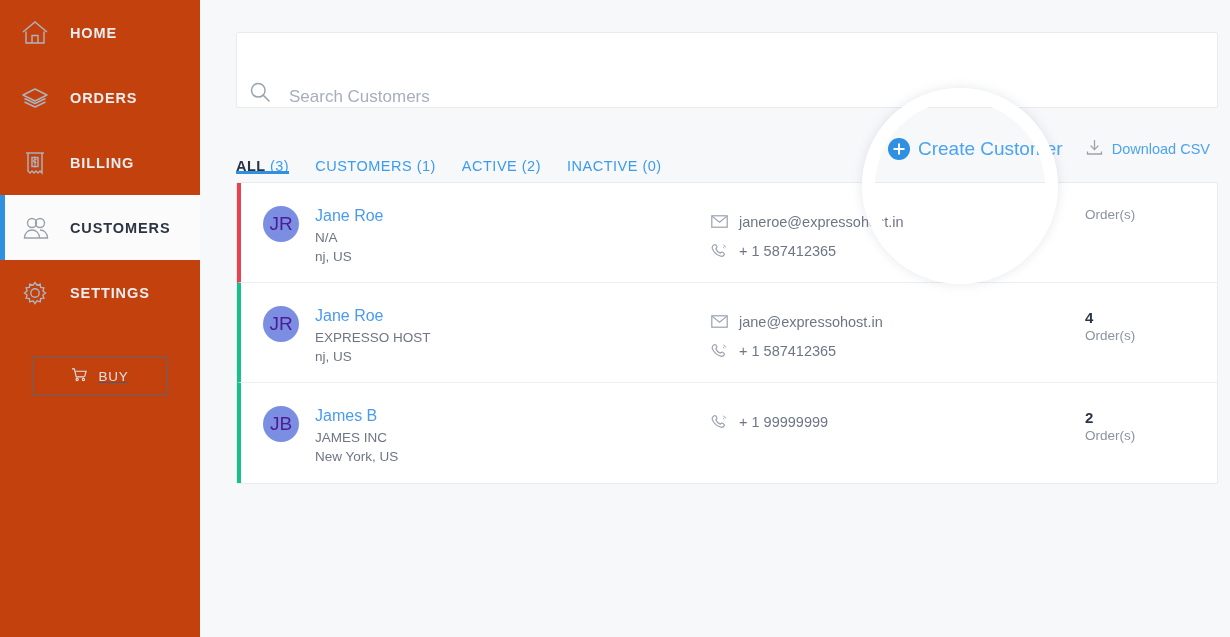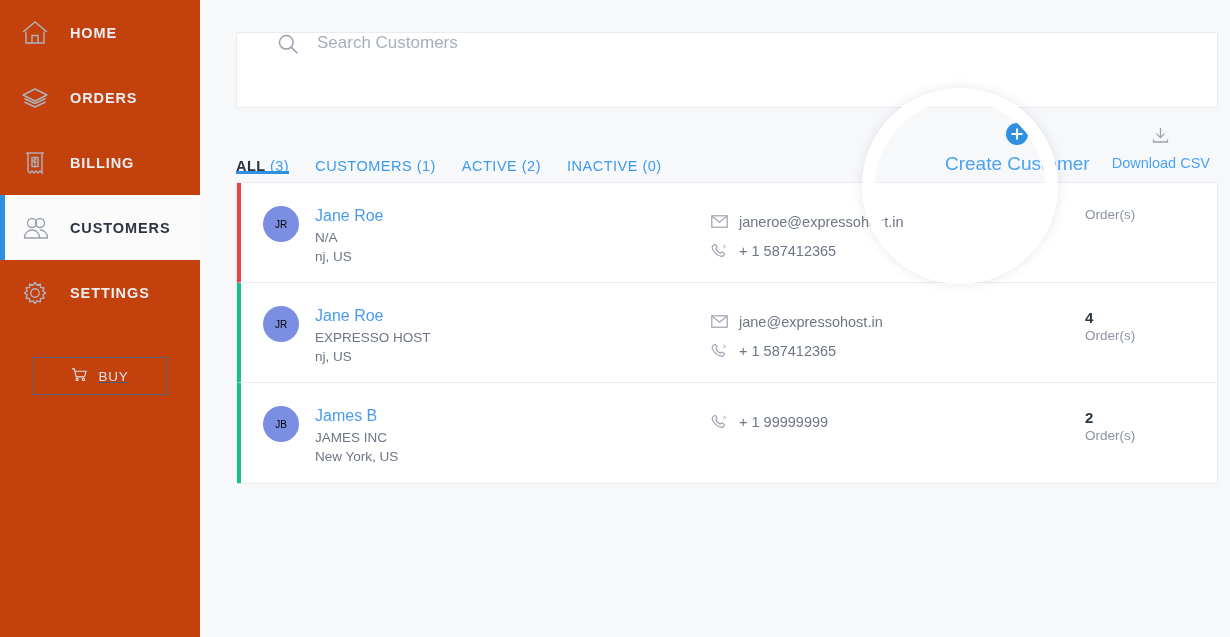--- a/index.html
+++ b/index.html
@@ -110,22 +110,22 @@
     width: 982px;
   }
 
   
   .search-bar {
     height: 76px;
     background: #ffffff;
     border: 1px solid #e9ebef;
     border-radius: 2px;
     display: flex;
-    align-items: flex-start;
-    padding-left: 40px;
+    align-items: flex-end;
+    padding-left: 12px;
     gap: 18px;
   }
   .search-input {
     border: none;
     outline: none;
     background: transparent;
     font-size: 17px;
     color: #7d879a;
     font-family: "Liberation Sans", sans-serif;
     flex: 1;
@@ -177,21 +177,20 @@
     padding-bottom: 2px;
   }
   .action-link {
     display: flex;
     align-items: center;
     gap: 8px;
     color: #4ba3f2;
     font-size: 15px;
     cursor: pointer;
     white-space: nowrap;
-    flex-direction: column;
   }
   .action-create { font-size: 19px; }
   .plus-circle {
     width: 22px; height: 22px;
     border-radius: 50%;
     background: #2f8fe0;
     position: relative;
     flex: 0 0 auto;
   }
   .plus-circle::before, .plus-circle::after {
@@ -226,25 +225,25 @@
     display: flex;
     align-items: flex-start;
     gap: 16px;
     width: 470px;
     padding-left: 22px;
   }
   .avatar {
     width: 36px; height: 36px;
     border-radius: 50%;
     background: #7b8ee2;
-    color: #000000;
+    color: #4c1d95;
     display: flex;
     align-items: center;
     justify-content: center;
-    font-size: 10px;
+    font-size: 19px;
     flex: 0 0 auto;
     margin-top: 1px;
   }
   .ident-text { line-height: 1.42; }
   .cust-name {
     color: #4a9bf0;
     font-size: 16px;
     cursor: pointer;
     display: block;
   }

